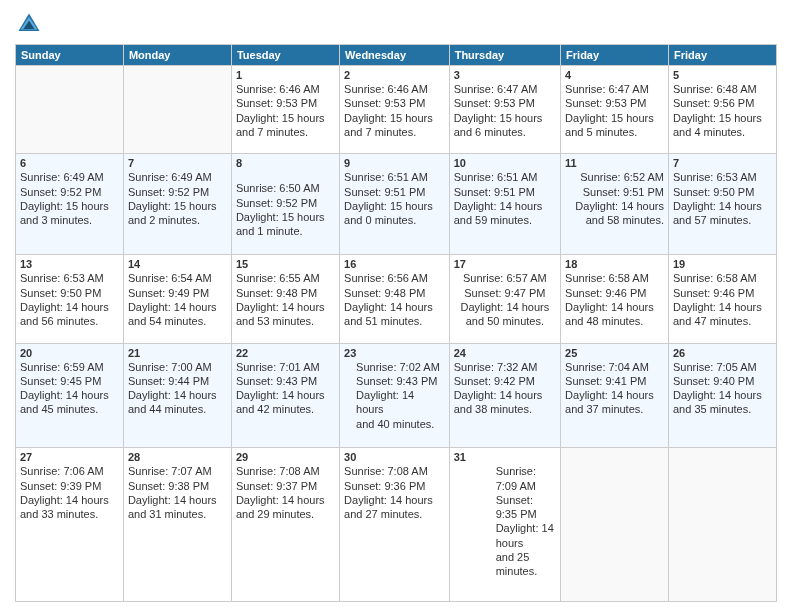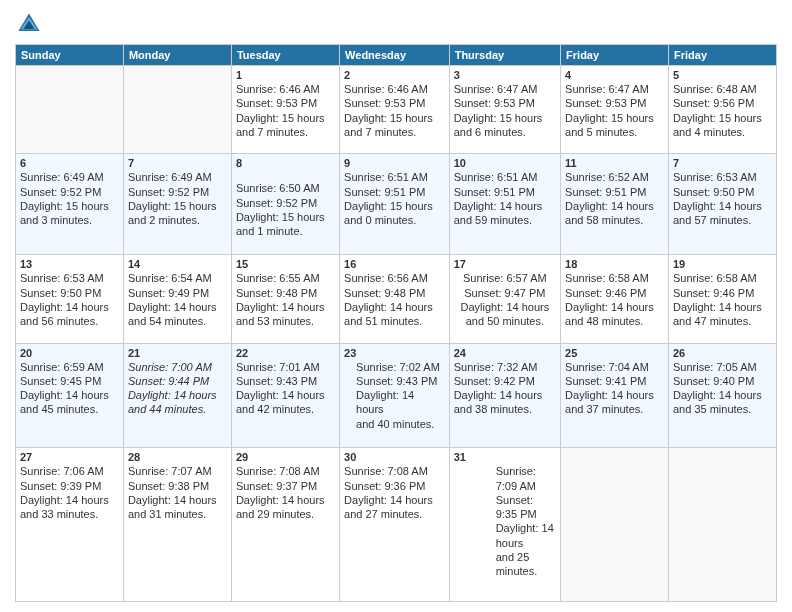--- a/index.html
+++ b/index.html
@@ -209,21 +209,21 @@
           </td>
           <td>
             <span class="day-number">10</span>
             <div class="day-info" style="white-space: pre-line;">Sunrise: 6:51 AM
 Sunset: 9:51 PM
 Daylight: 14 hours
 and 59 minutes.</div>
           </td>
           <td>
             <span class="day-number">11</span>
-            <div class="day-info" style="white-space: pre-line;">Sunrise: 6:52 AM
+            <div class="day-info" style="white-space: pre-line; text-align: right;">Sunrise: 6:52 AM
 Sunset: 9:51 PM
 Daylight: 14 hours
 and 58 minutes.</div>
           </td>
           <td>
             <span class="day-number">7</span>
             <div class="day-info" style="white-space: pre-line;">Sunrise: 6:53 AM
 Sunset: 9:50 PM
 Daylight: 14 hours
 and 57 minutes.</div>
@@ -283,21 +283,21 @@
         <tr>
           <td>
             <span class="day-number">20</span>
             <div class="day-info" style="white-space: pre-line;">Sunrise: 6:59 AM
 Sunset: 9:45 PM
 Daylight: 14 hours
 and 45 minutes.</div>
           </td>
           <td>
             <span class="day-number">21</span>
-            <div class="day-info" style="white-space: pre-line; font-style: italic;">Sunrise: 7:00 AM
+            <div class="day-info" style="white-space: pre-line;">Sunrise: 7:00 AM
 Sunset: 9:44 PM
 Daylight: 14 hours
 and 44 minutes.</div>
           </td>
           <td>
             <span class="day-number">22</span>
             <div class="day-info" style="white-space: pre-line;">Sunrise: 7:01 AM
 Sunset: 9:43 PM
 Daylight: 14 hours
 and 42 minutes.</div>

